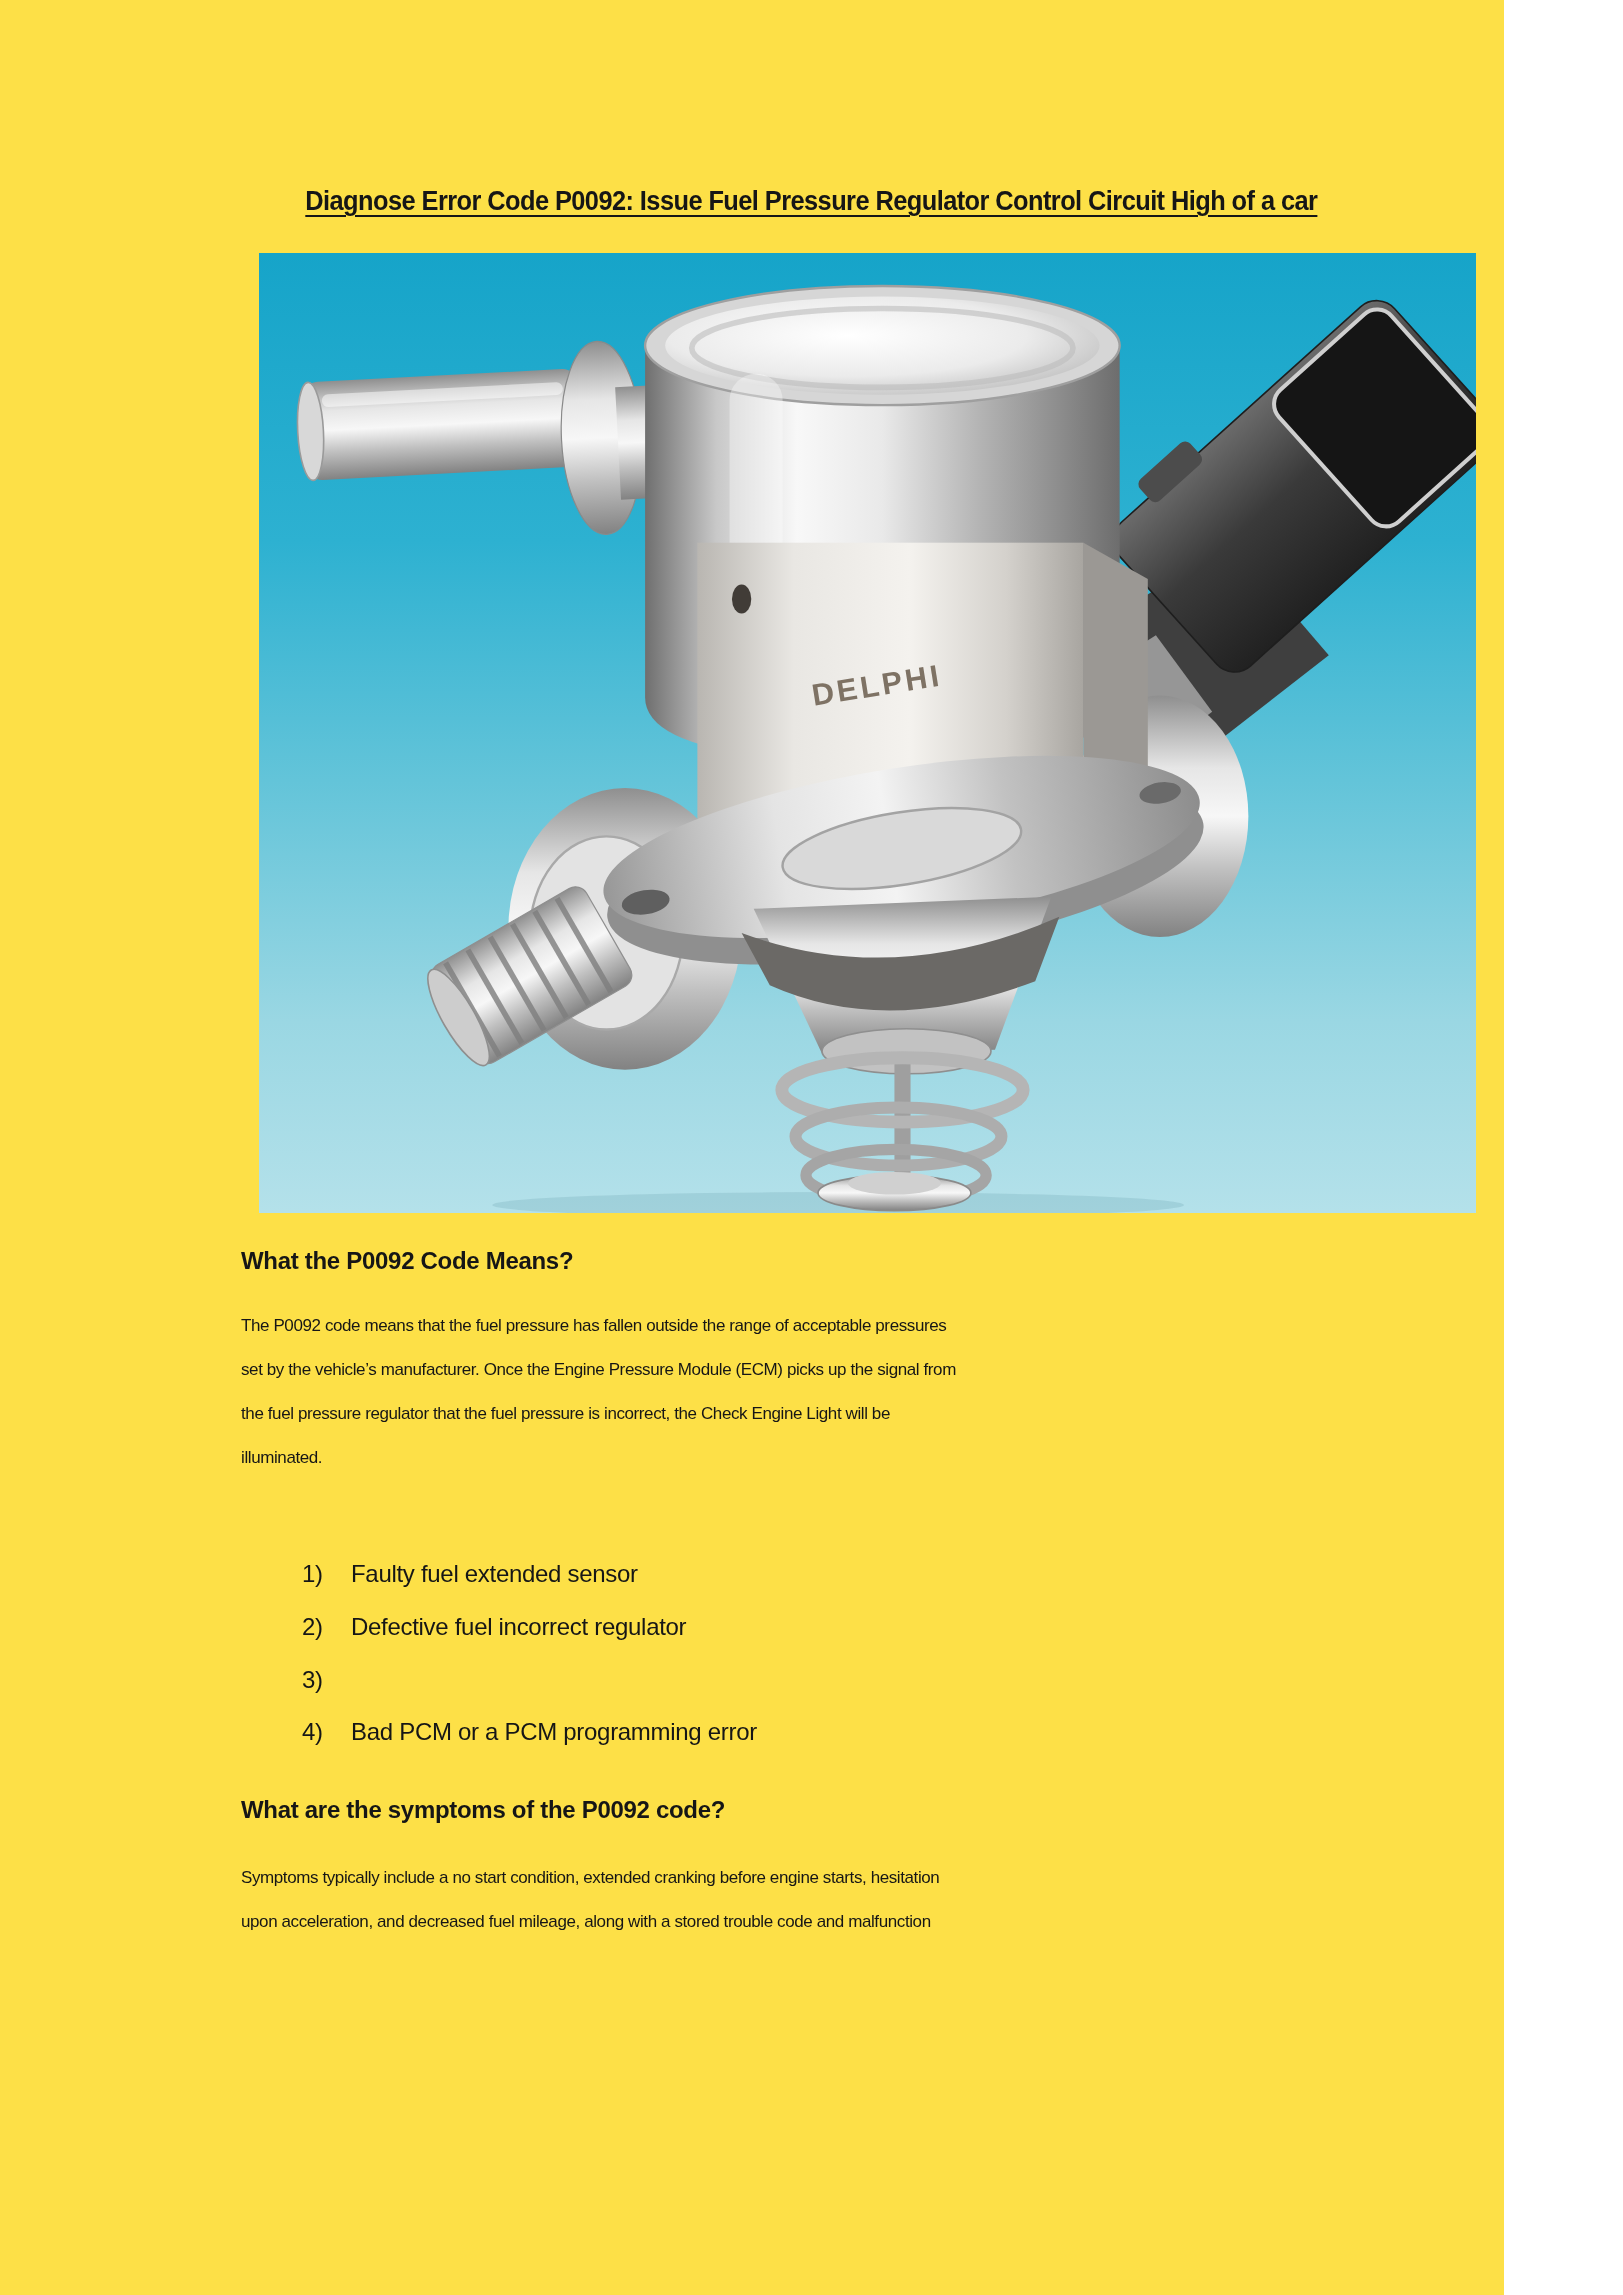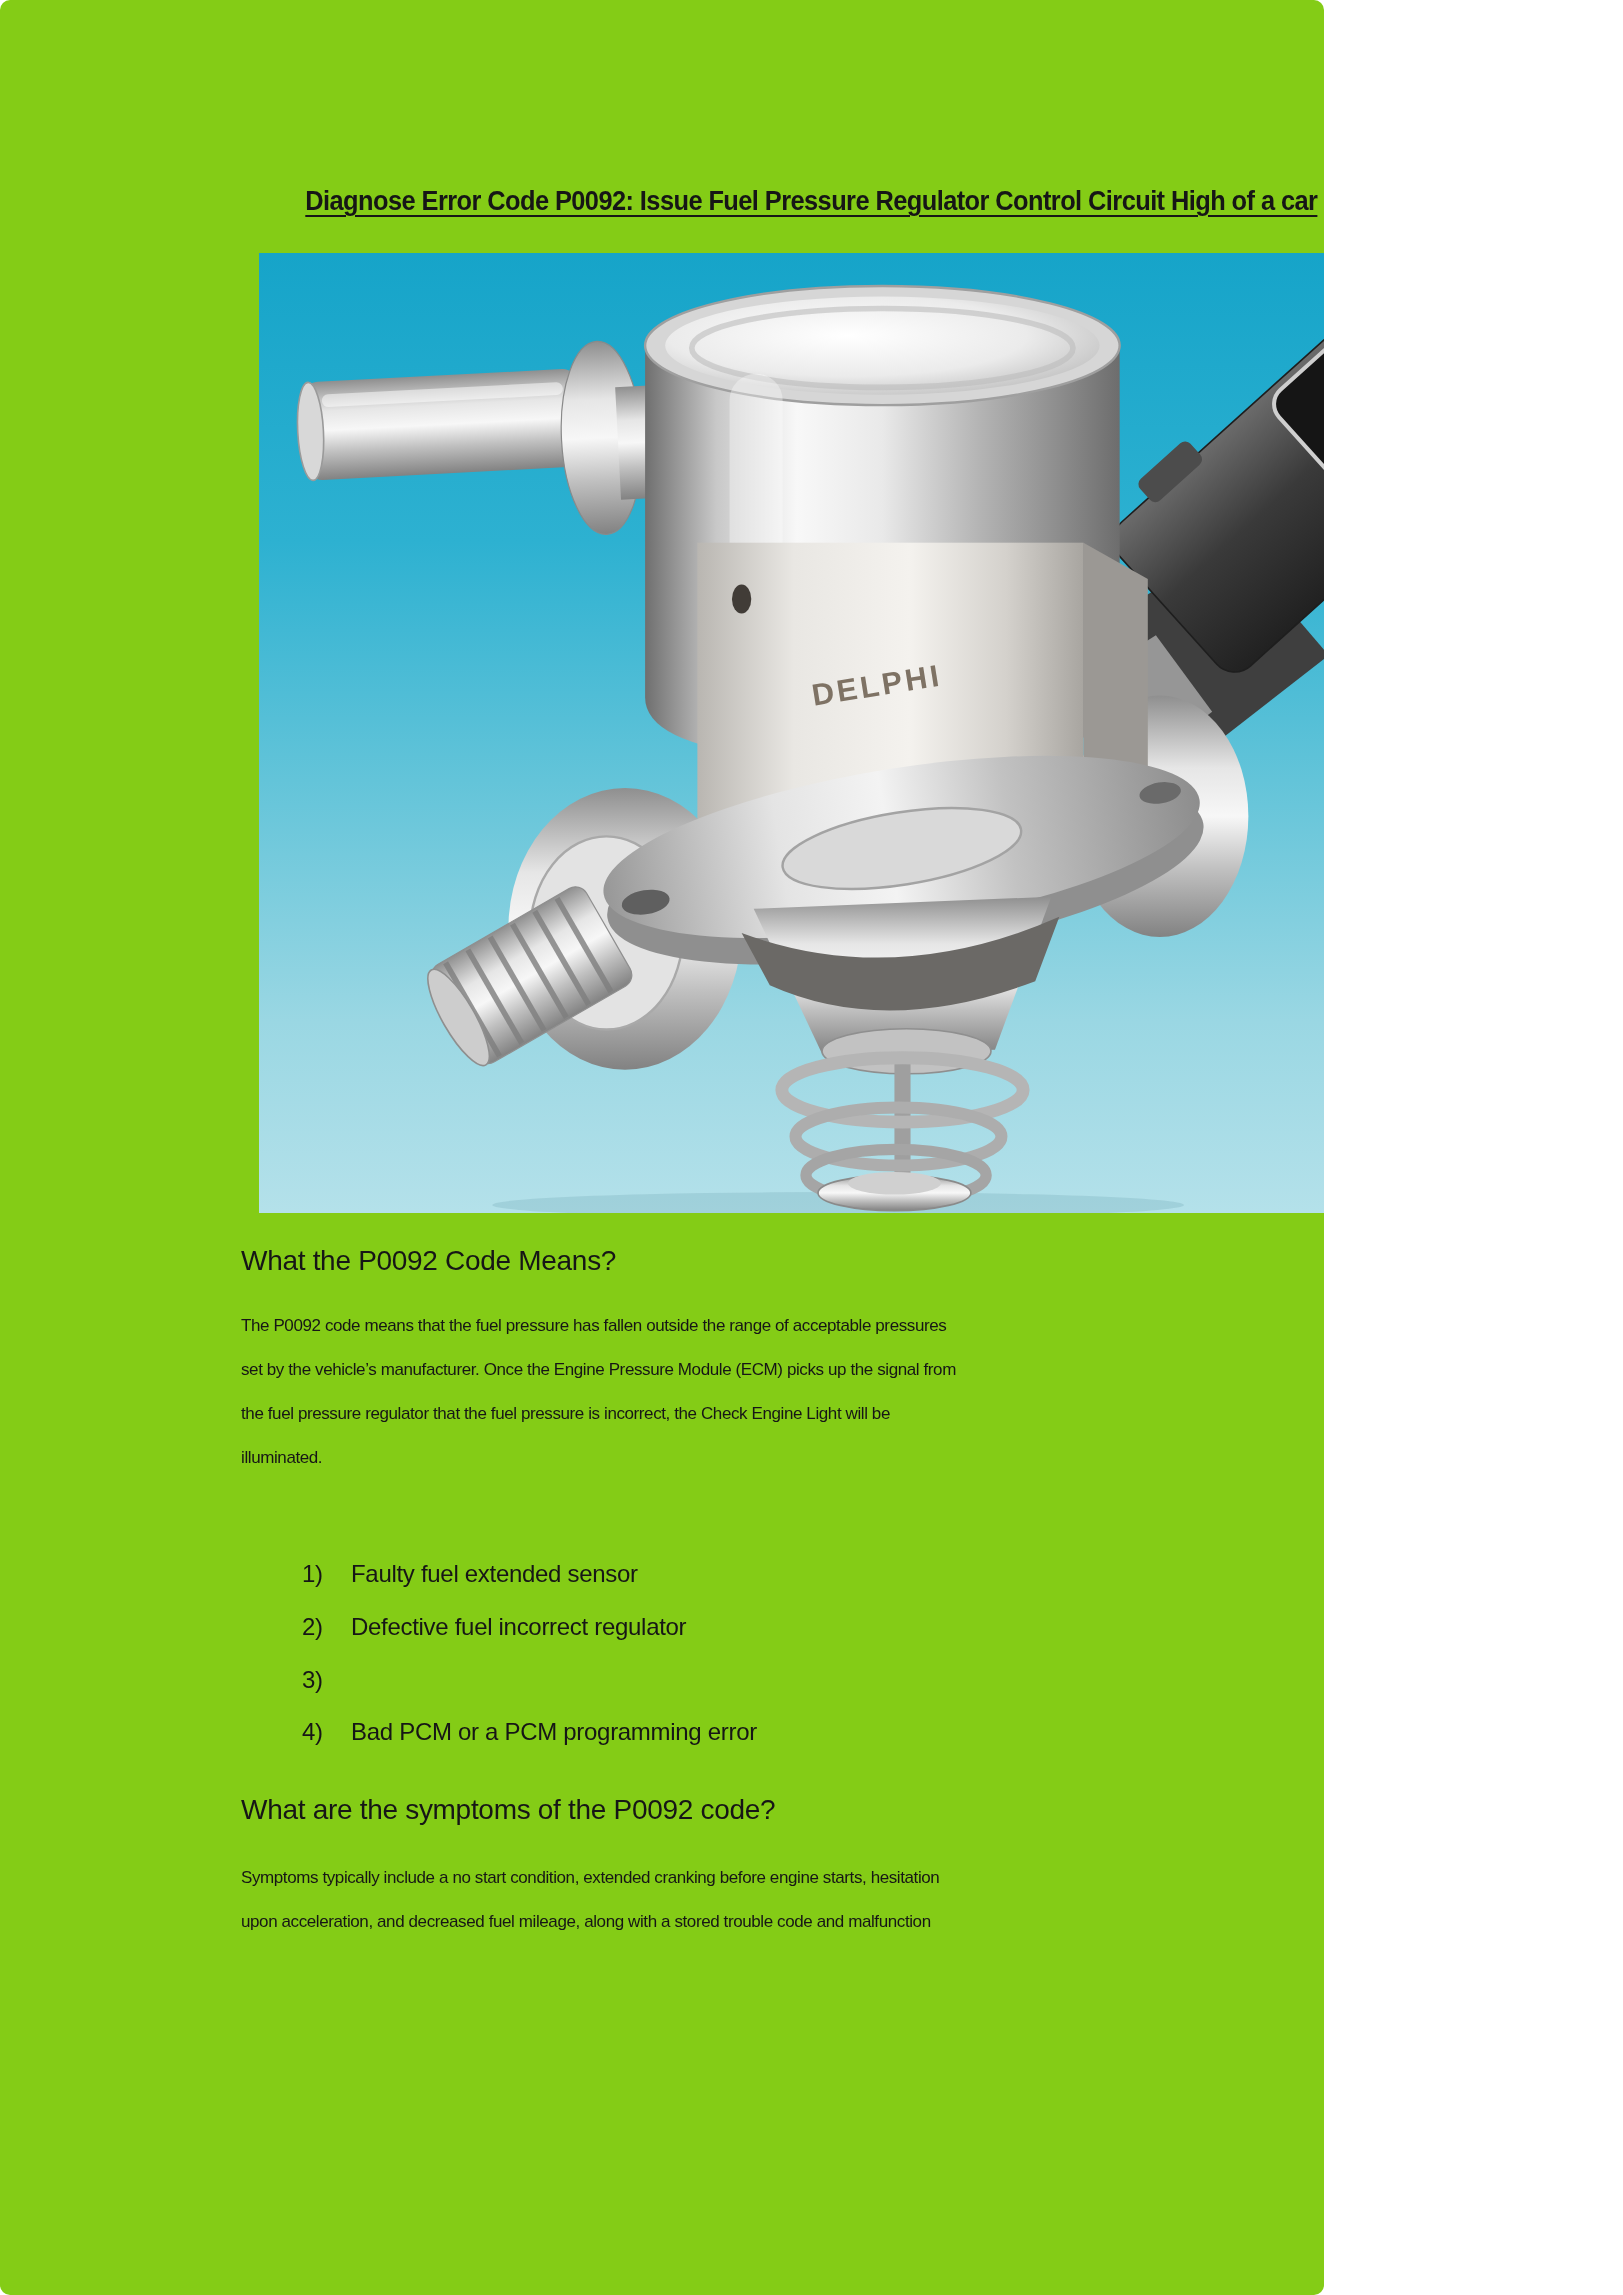--- a/index.html
+++ b/index.html
@@ -1,24 +1,23 @@
 <!DOCTYPE html>
 <html style="font-size:13px"><head>
 <meta charset="utf-8">
 <style>
   html,body{margin:0;padding:0;background:#ffffff;}
   .page{
     position:relative;
-    width:1324px;
+    width:1504px;
     height:2295px;
-    background:#84cc16;
+    background:#fde047;
     font-family:"Liberation Sans","DejaVu Sans",sans-serif;
     color:#161616;
     overflow:hidden;
-    border-radius:10px;
   }
   .abs{position:absolute;left:241px;}
   .doc-title{
     top:179px;
     width:1141px;
     line-height:44px;
     text-align:center;
     font-size:27px;
     font-weight:700;
     letter-spacing:-0.6px;
@@ -27,22 +26,22 @@
   .doc-title .u{
     display:inline-block;
     transform:scaleX(0.94);
     transform-origin:center;
     text-decoration:underline;
     text-decoration-thickness:2.4px;
     text-underline-offset:4.8px;
   }
   .heading{
     line-height:44px;
-    font-size:28px;
-    font-weight:400;
+    font-size:24px;
+    font-weight:700;
     letter-spacing:-0.3px;
     white-space:nowrap;
   }
   .para{
     line-height:44px;
     font-size:17px;
     letter-spacing:-0.4px;
     white-space:nowrap;
   }
   .list-row{

